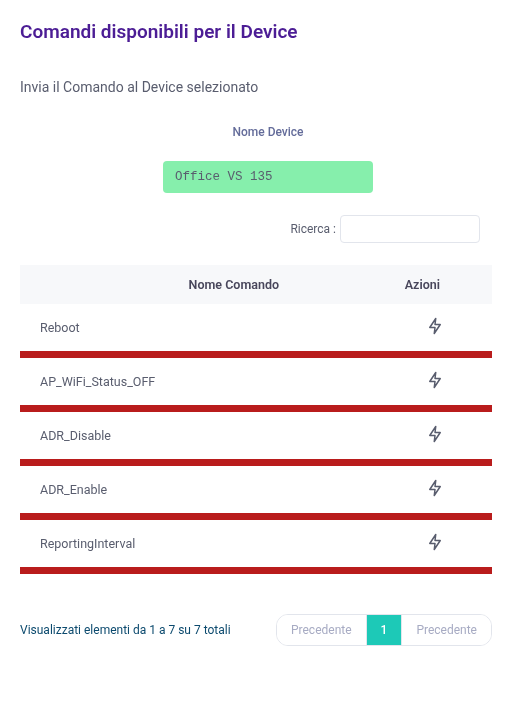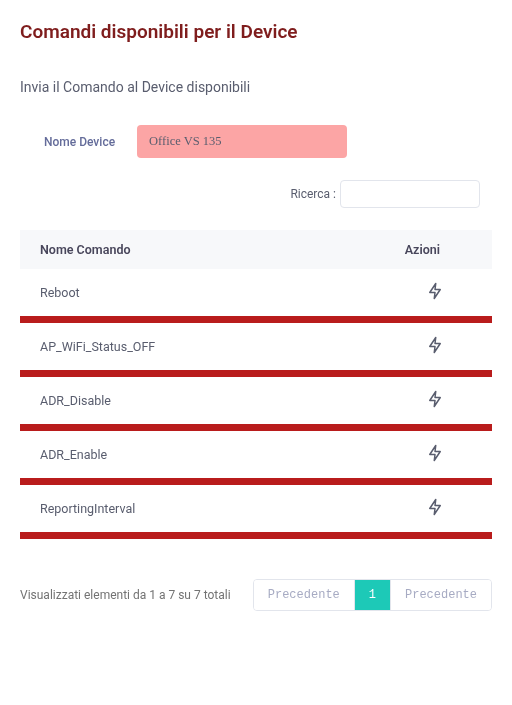--- a/index.html
+++ b/index.html
@@ -8,50 +8,51 @@
     background: #fff;
     width: 512px;
     height: 705px;
     color: #595d6e;
     font-size: 13px;
   }
   .container { padding: 20px 20px 24px 20px; }
   .title {
     font-size: 19px;
     font-weight: 600;
-    color: #7f1d1d;
+    color: #4c1d95;
     margin-bottom: 36px;
   }
   .subtitle {
     font-size: 14px;
     font-weight: 400;
     color: #595d6e;
     margin-bottom: 30px;
   }
   .device-row {
     display: flex;
     align-items: center;
     gap: 22px;
     margin-bottom: 22px;
     padding-left: 24px;
+    flex-direction: column;
   }
   .device-label {
     font-size: 12px;
     color: #646c9a;
     font-weight: 500;
   }
   .device-input {
-    background: #fca5a5;
+    background: #86efac;
     border: none;
     border-radius: 4px;
     padding: 9px 12px;
     font-size: 12.5px;
     color: #595d6e;
     width: 210px;
-    font-family: Liberation Serif, serif;
+    font-family: Liberation Mono, monospace;
   }
   .search-row {
     display: flex;
     justify-content: flex-end;
     align-items: center;
     gap: 4px;
     margin-bottom: 22px;
     padding-right: 12px;
   }
   .search-label {
@@ -67,21 +68,21 @@
     font-family: inherit;
   }
   .table {
     width: 100%;
     border-collapse: collapse;
   }
   .thead-row {
     background: #f7f8fa;
   }
   .th {
-    text-align: left;
+    text-align: right;
     padding: 12px 20px;
     font-size: 12.5px;
     font-weight: 600;
     color: #48465b;
   }
   .th-actions {
     text-align: right;
     padding-right: 52px;
   }
   .td {
@@ -102,28 +103,27 @@
     cursor: pointer;
   }
   .footer {
     display: flex;
     justify-content: space-between;
     align-items: center;
     margin-top: 40px;
   }
   .info-text {
     font-size: 12px;
-    color: #737373;
+    color: #0c4a6e;
   }
   .pager {
     display: flex;
     border: 1px solid #e2e5ec;
-    border-radius: 4px;
+    border-radius: 12px;
     overflow: hidden;
-    font-family: Liberation Mono, monospace;
   }
   .pager-btn {
     padding: 8px 14px;
     font-size: 12px;
     color: #a7abc3;
     background: #fff;
     cursor: pointer;
     border-right: 1px solid #e2e5ec;
   }
   .pager-btn:last-child { border-right: none; }
@@ -131,21 +131,21 @@
     background: #1dc9b7;
     color: #fff;
     font-weight: 500;
   }
 </style>
 </head>
 <body>
 
 <div class="container">
   <h1 class="title">Comandi disponibili per il Device</h1>
-  <div class="subtitle">Invia il Comando al Device disponibili</div>
+  <div class="subtitle">Invia il Comando al Device selezionato</div>
 
   <div class="device-row">
     <span class="device-label">Nome Device</span>
     <input class="device-input" type="text" readonly="" value="Office VS 135" style="">
   </div>
 
   <div class="search-row">
     <span class="search-label">Ricerca :</span>
     <input class="search-input" type="text" value="" style="">
   </div>

